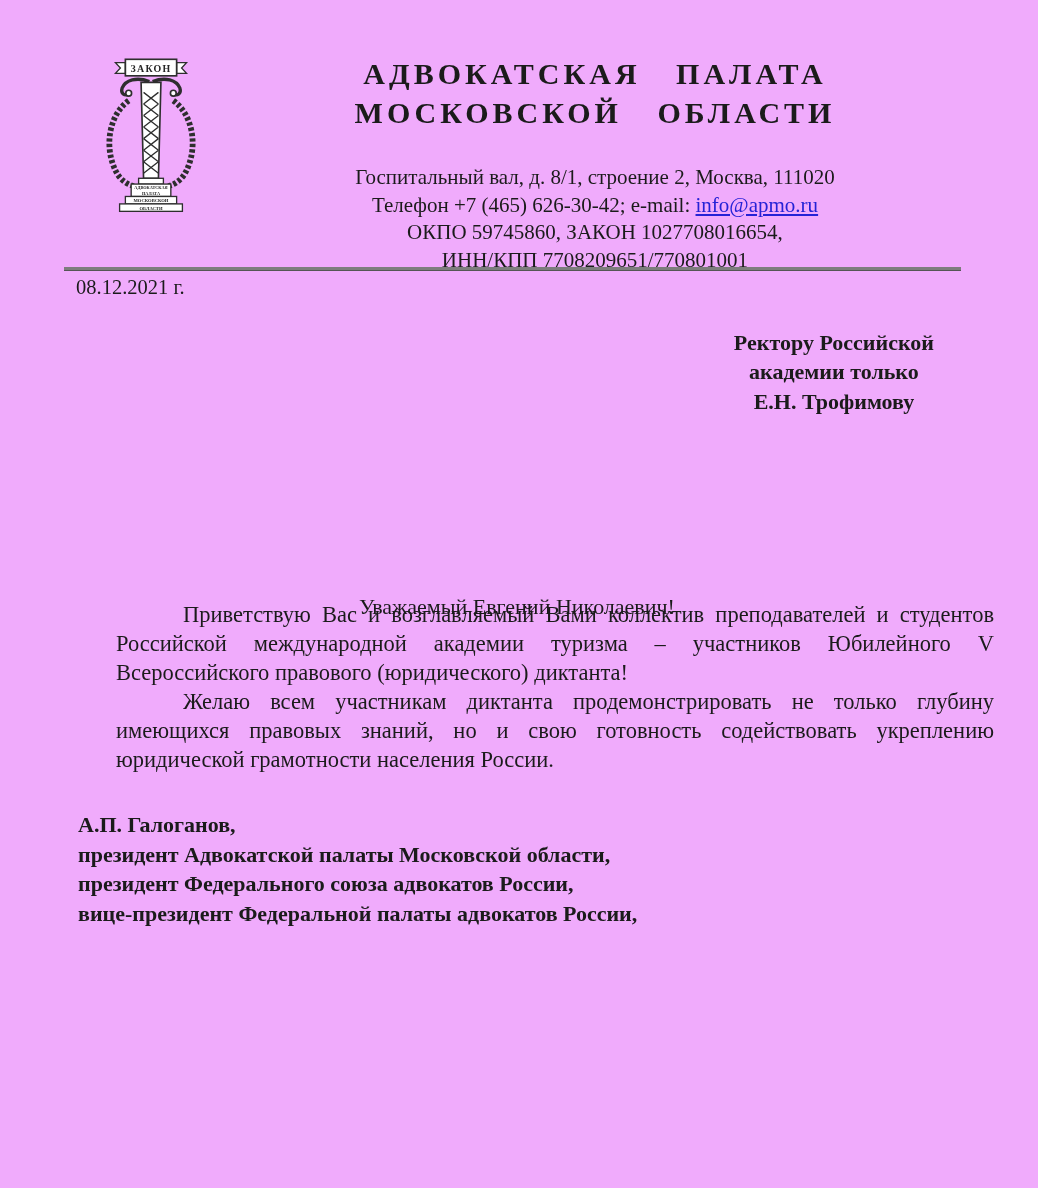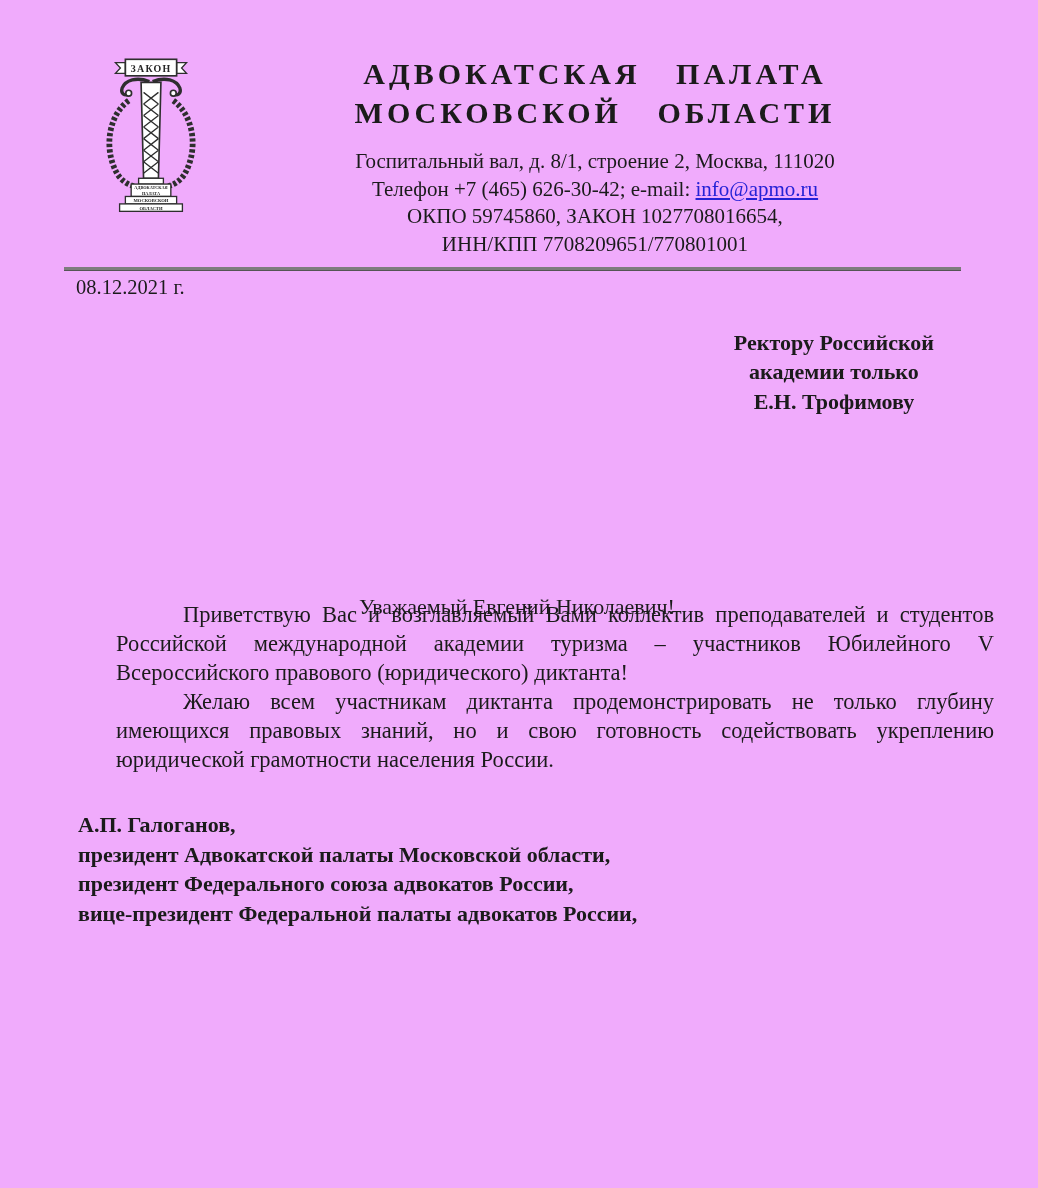--- a/index.html
+++ b/index.html
@@ -34,21 +34,21 @@
   }
   .org-name {
     font-size: 30px;
     font-weight: 700;
     letter-spacing: 4px;
     word-spacing: 24px;
     line-height: 39px;
     white-space: nowrap;
   }
   .org-contacts {
-    margin-top: 16px;
+    margin-top: 32px;
     font-size: 21px;
     line-height: 27.5px;
   }
   .email-link {
     color: #2522d6;
     text-decoration: underline;
     cursor: pointer;
   }
 
   .divider {

